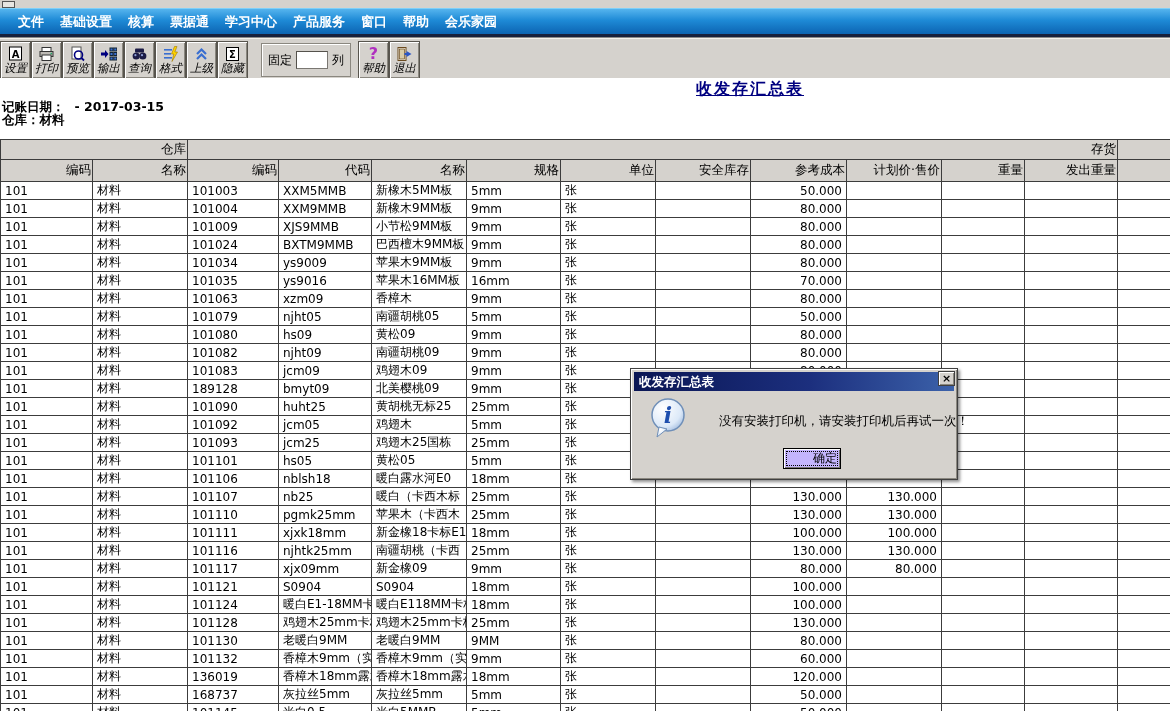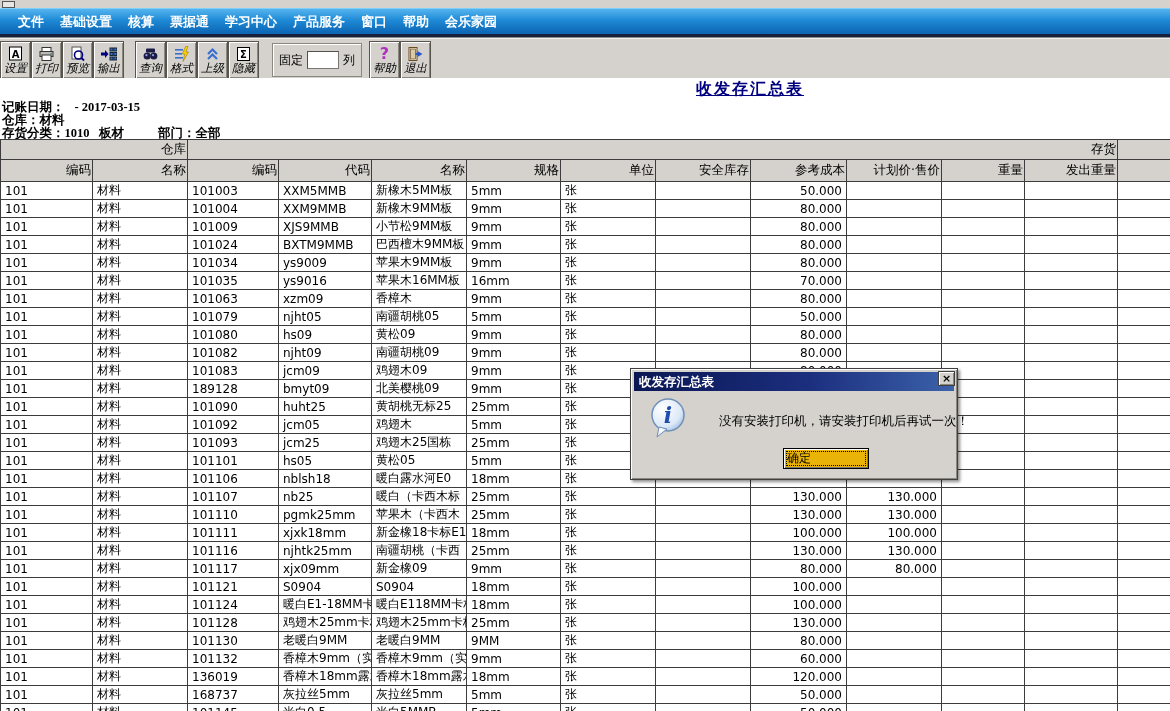--- a/index.html
+++ b/index.html
@@ -24,41 +24,41 @@
     border-top:1px solid #f2f0ec;border-bottom:1px solid #8a877f;
   }
   .tbtn{
     width:31px;height:38px;margin-top:0;background:#d5d2cd;
     border:1px solid #58554e;box-shadow:inset 1px 1px 0 #ffffff, inset -1px -1px 0 #8a877f;
     display:flex;flex-direction:column;align-items:center;justify-content:center;
     box-sizing:border-box;cursor:default;flex:0 0 auto;
   }
   .tbtn .ticon{height:17px;display:flex;align-items:center;justify-content:center;}
   .tbtn .tlabel{font-size:11.5px;line-height:13px;color:#000;white-space:nowrap;font-style:italic;}
-  .gap1{margin-left:11px;}
+  .gap1{}
   .fixedpanel{
     margin-left:13px;height:34px;display:flex;align-items:center;padding:0 6px;
     background:#d5d2cd;border:1px solid #8a877f;
     box-shadow:inset 1px 1px 0 #ffffff;box-sizing:border-box;flex:0 0 auto;
   }
   .fixedpanel .flabel{font-size:12px;color:#000;}
   .fixedinput{
     width:32px;height:18px;margin:0 4px;background:#ffffff;
     border:1px solid #7a7772;border-top-color:#55524c;border-left-color:#55524c;
     box-sizing:border-box;font-size:12px;padding:0 2px;
   }
   .gap2{margin-left:7px;}
   
   .content{position:absolute;left:0;top:78px;width:1170px;height:633px;background:#fff;}
   .report-title{
     position:absolute;left:0;top:1px;width:1500px;text-align:center;
     color:#000080;font-size:16px;font-weight:bold;text-decoration:underline;
     letter-spacing:2px;
   }
-  .infoline{position:absolute;left:2px;font-size:12.5px;font-weight:600;color:#000;white-space:pre;font-family:Liberation Serif, serif;}
+  .infoline{position:absolute;left:2px;font-size:12.5px;font-weight:600;color:#000;white-space:pre;}
   .il1{top:21px;} .il2{top:34px;} .il3{top:47px;}
   .il1 .val{margin-left:10px;font-weight:600;}
   .il3 .dept{margin-left:34px;}
   
   table.grid{border-collapse:collapse;table-layout:fixed;position:absolute;left:0;top:61px;width:1210px;}
   table.grid th,table.grid td{
     border:1px solid #3c3c3c;box-sizing:border-box;overflow:hidden;white-space:nowrap;
     font-weight:400;
   }
   table.grid thead th{background:#d5d2cd;font-size:12.5px;text-align:right;color:#000;}
@@ -81,24 +81,24 @@
   .dlg-close{
     position:absolute;right:2px;top:2px;width:17px;height:15px;
     background:#d5d2cd;border:1px solid #404040;
     box-shadow:inset 1px 1px 0 #fff, inset -1px -1px 0 #8a877f;
     font-size:11px;line-height:13px;text-align:center;color:#000;box-sizing:border-box;
     font-weight:bold;cursor:default;
   }
   .dlg-msg{position:absolute;left:88px;top:44px;font-size:12.5px;color:#000;white-space:nowrap;}
   .dlg-icon{position:absolute;left:18px;top:28px;}
   .dlg-ok{
-    position:absolute;left:152px;top:79px;width:86px;height:21px;
-    background:#eab308;border:1px solid #000;
+    position:absolute;left:152px;top:79px;width:58px;height:21px;
+    background:#c4b5fd;border:1px solid #000;
     box-shadow:inset 1px 1px 0 #fff, inset -1px -1px 0 #7a7772;
-    box-sizing:border-box;text-align:left;cursor:default;
+    box-sizing:border-box;text-align:right;cursor:default;
   }
   .dlg-ok .inner{
     display:block;margin:2px;height:13px;border:1px dotted #000;
     font-size:12px;line-height:12px;color:#000;
   }
 </style>
 </head>
 <body>
 
 <div class="titlestrip">
@@ -227,21 +227,20 @@
         </svg>
       </span>
       <span class="tlabel">退出</span>
     </div>
   </div>
 
 <div class="content">
   <div class="report-title">收发存汇总表</div>
   <div class="infoline il1"><span>记账日期：</span><span class="val">- 2017-03-15</span></div>
   <div class="infoline il2">仓库：材料</div>
-  <div class="infoline il3"><span>存货分类：1010   板材</span><span class="dept">部门：全部</span></div>
   <table class="grid">
     <colgroup>
         <col style="width: 92px;">
         <col style="width: 95px;">
         <col style="width: 91px;">
         <col style="width: 93px;">
         <col style="width: 95px;">
         <col style="width: 94px;">
         <col style="width: 95px;">
         <col style="width: 95px;">

